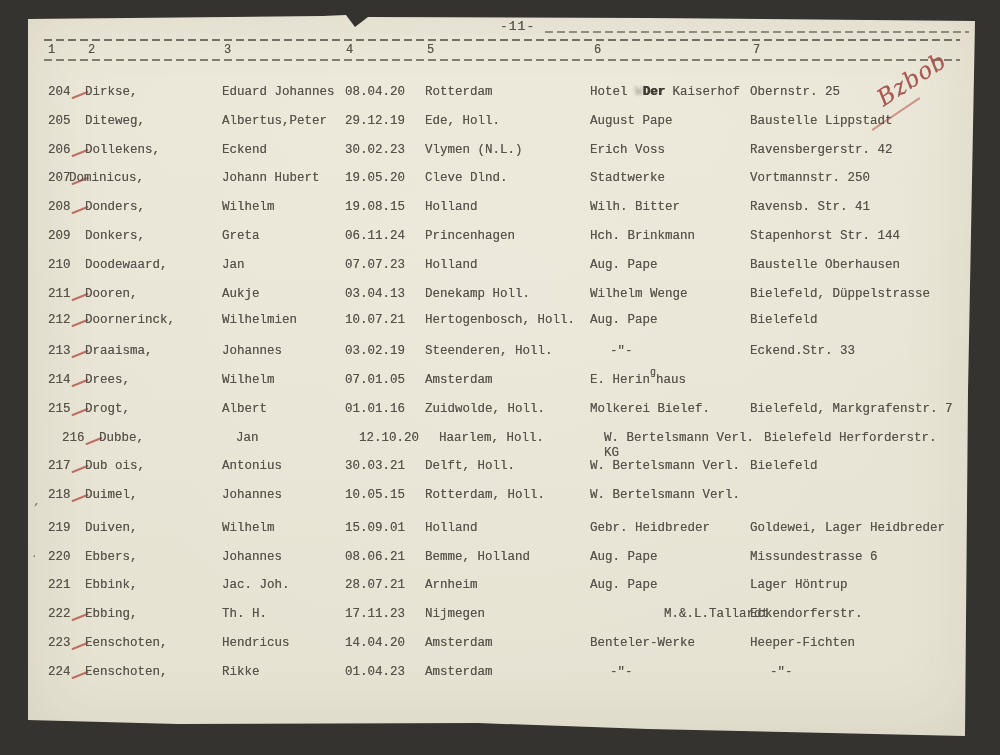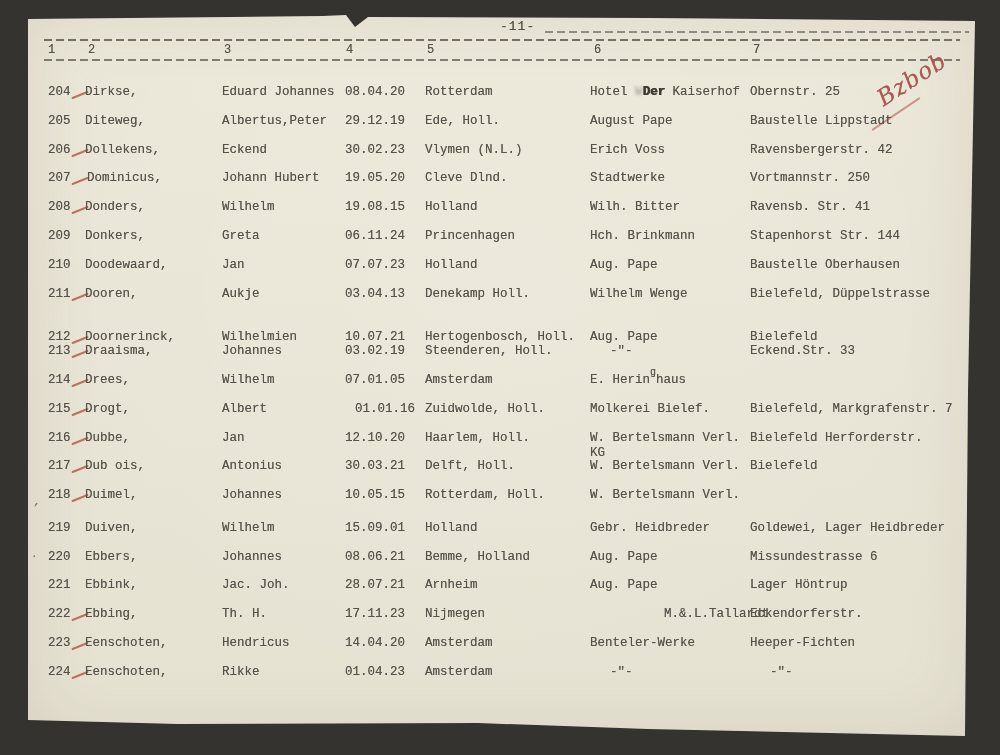--- a/index.html
+++ b/index.html
@@ -83,21 +83,21 @@
           <span class="cell" style="left: 57px;">Dollekens,</span>
           <span class="cell" style="left: 194px;">Eckend</span>
           <span class="cell" style="left: 317px;">30.02.23</span>
           <span class="cell" style="left: 397px;">Vlymen (N.L.)</span>
           <span class="cell" style="left: 562px;">Erich Voss</span>
           <span class="cell" style="left: 722px;">Ravensbergerstr. 42</span>
         </div>
         <div class="row" style="top: 159.4px; padding-left: 8px;">
           <span class="cell" style="left: 20px;">207</span>
           <span class="red-slash"></span>
-          <span class="cell" style="left: 59px;">Dominicus,</span>
+          <span class="cell" style="left: 41px;">Dominicus,</span>
           <span class="cell" style="left: 194px;">Johann Hubert</span>
           <span class="cell" style="left: 317px;">19.05.20</span>
           <span class="cell" style="left: 397px;">Cleve Dlnd.</span>
           <span class="cell" style="left: 562px;">Stadtwerke</span>
           <span class="cell" style="left: 722px;">Vortmannstr. 250</span>
         </div>
         <div class="row" style="top: 188.2px;">
           <span class="cell" style="left: 20px;">208</span>
           <span class="red-slash"></span>
           <span class="cell" style="left: 57px;">Donders,</span>
@@ -128,21 +128,21 @@
         <div class="row" style="top: 274.6px;">
           <span class="cell" style="left: 20px;">211</span>
           <span class="red-slash"></span>
           <span class="cell" style="left: 57px;">Dooren,</span>
           <span class="cell" style="left: 194px;">Aukje</span>
           <span class="cell" style="left: 317px;">03.04.13</span>
           <span class="cell" style="left: 397px;">Denekamp Holl.</span>
           <span class="cell" style="left: 562px;">Wilhelm Wenge</span>
           <span class="cell" style="left: 722px;">Bielefeld, Düppelstrasse</span>
         </div>
-        <div class="row" style="top: 318px; padding-left: 11px;">
+        <div class="row" style="top: 301px; padding-left: 11px;">
           <span class="cell" style="left: 20px;">212</span>
           <span class="red-slash"></span>
           <span class="cell" style="left: 57px;">Doornerinck,</span>
           <span class="cell" style="left: 194px;">Wilhelmien</span>
           <span class="cell" style="left: 317px;">10.07.21</span>
           <span class="cell" style="left: 397px;">Hertogenbosch, Holl.</span>
           <span class="cell" style="left: 562px;">Aug. Pape</span>
           <span class="cell" style="left: 722px;">Bielefeld</span>
         </div>
         <div class="row" style="top: 332.2px;">
@@ -162,26 +162,26 @@
           <span class="cell" style="left: 194px;">Wilhelm</span>
           <span class="cell" style="left: 317px;">07.01.05</span>
           <span class="cell" style="left: 397px;">Amsterdam</span>
           <span class="cell" style="left: 562px;"><span>E. Herin</span><span class="sup">g</span><span>haus</span></span>
         </div>
         <div class="row" style="top: 389.8px;">
           <span class="cell" style="left: 20px;">215</span>
           <span class="red-slash"></span>
           <span class="cell" style="left: 57px;">Drogt,</span>
           <span class="cell" style="left: 194px;">Albert</span>
-          <span class="cell" style="left: 327px;">01.01.16</span>
+          <span class="cell" style="left: 317px;">01.01.16</span>
           <span class="cell" style="left: 397px;">Zuidwolde, Holl.</span>
           <span class="cell" style="left: 562px;">Molkerei Bielef.</span>
           <span class="cell" style="left: 722px;">Bielefeld, Markgrafenstr. 7</span>
         </div>
-        <div class="row" style="top: 418.6px;">
+        <div class="row" style="top: 418.6px; margin-left: 14px;">
           <span class="cell" style="left: 20px;">216</span>
           <span class="red-slash"></span>
           <span class="cell" style="left: 57px;">Dubbe,</span>
           <span class="cell" style="left: 194px;">Jan</span>
           <span class="cell" style="left: 317px;">12.10.20</span>
           <span class="cell" style="left: 397px;">Haarlem, Holl.</span>
           <span class="cell" style="left: 562px;">W. Bertelsmann Verl.</span>
           <span class="cell" style="left: 562px; top: 15px;">KG</span>
           <span class="cell" style="left: 722px;">Bielefeld Herforderstr.</span>
         </div>

